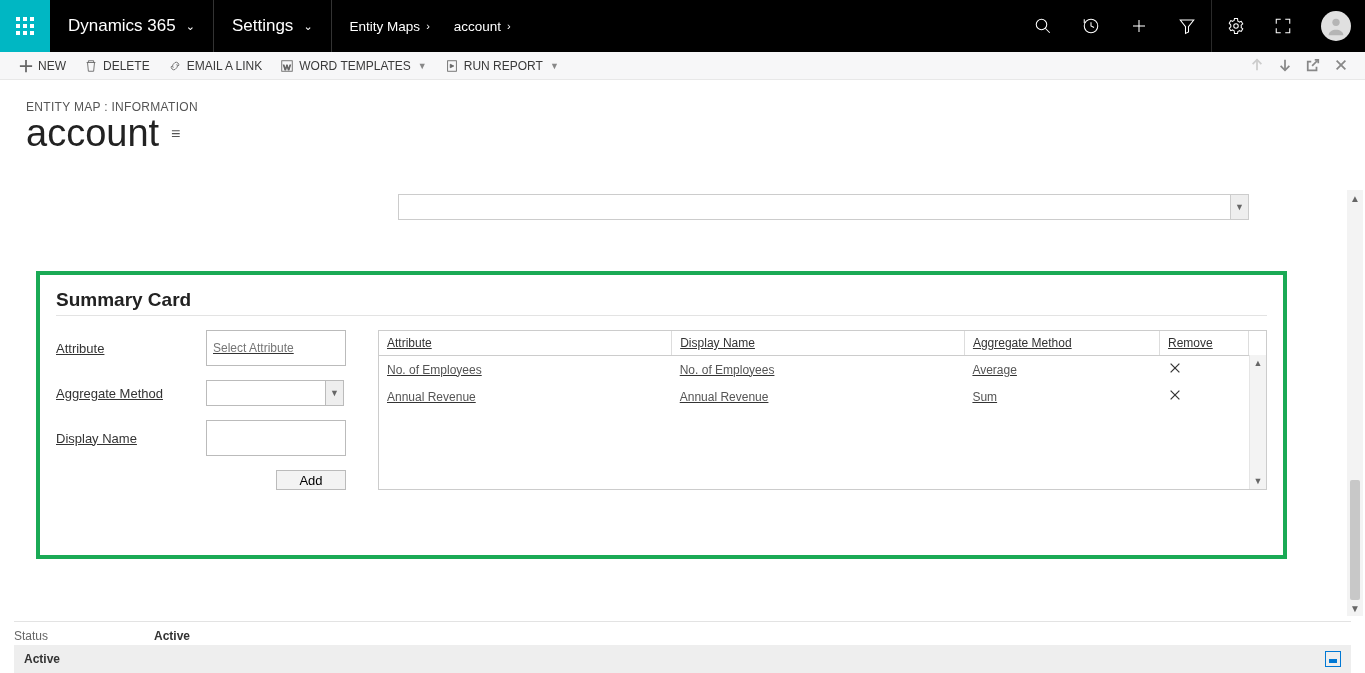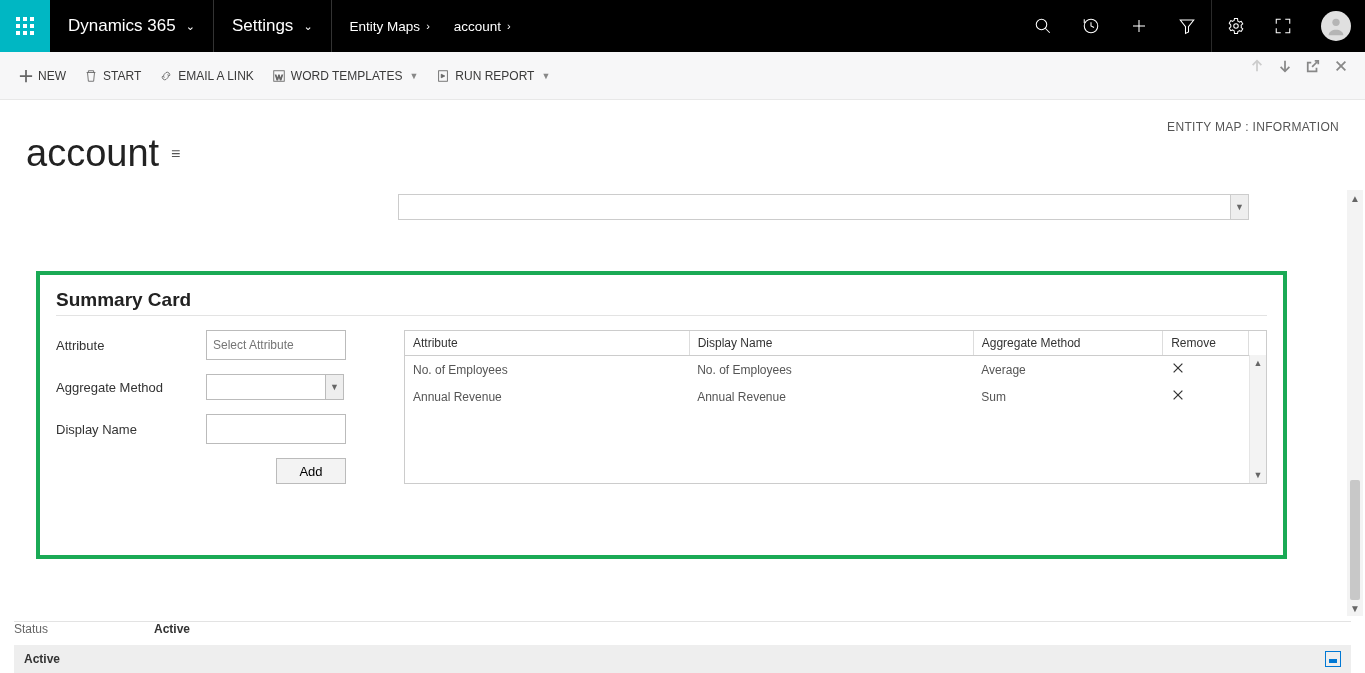--- a/index.html
+++ b/index.html
@@ -57,25 +57,25 @@
     width: 30px; height: 30px;
     background: #e0e0e0;
     border-radius: 50%;
     display: flex; align-items: center; justify-content: center;
     margin: 0 14px; align-self: center;
   }
   .avatar svg { width: 22px; height: 22px; fill: #b5b5b5; }
 
   
   .cmdbar {
-    height: 48px;
+    height: 28px;
     background: #f7f7f8;
     border-bottom: 1px solid #e8e8e8;
     display: flex;
-    align-items: flex-start;
+    align-items: flex-end;
     padding: 0 10px;
   }
   .cmd {
     display: flex;
     align-items: center;
     gap: 5px;
     padding: 0 9px;
     height: 100%;
     color: #3a3a3a;
     font-size: 12px;
@@ -87,21 +87,20 @@
   .cmdnav {
     width: 28px; height: 28px;
     display: flex; align-items: center; justify-content: center;
     cursor: pointer; color: #888;
   }
   .cmdnav svg { width: 14px; height: 14px; stroke: currentColor; fill: none; stroke-width: 2; }
 
   
   .page-header {
     padding: 20px 26px 6px 26px;
-    text-align: right;
   }
   .ph-type {
     font-size: 12px;
     color: #555;
     letter-spacing: .3px;
   }
   .ph-title {
     font-size: 38px;
     font-weight: 300;
     color: #222;
@@ -172,52 +171,52 @@
     padding: 14px 16px;
   }
   .sc-title {
     font-weight: 600;
     font-size: 19px;
     color: #222;
     border-bottom: 1px solid #e3e3e3;
     padding-bottom: 4px;
     margin-bottom: 14px;
   }
-  .sc-body { display: flex; gap: 38px; }
+  .sc-body { display: flex; gap: 12px; text-decoration: underline; }
   .sc-left { width: 310px; }
   .sc-field {
     display: flex;
     align-items: center;
     margin-bottom: 14px;
   }
   .sc-field label {
     width: 150px;
     font-size: 13px;
     color: #333;
   }
   .sc-input {
-    width: 140px; height: 30px;
+    width: 140px; height: 36px;
     border: 1px solid #bbb;
     padding: 2px 6px;
     font-size: 12px;
     color: #888;
   }
   .sc-select-wrap {
     position: relative; width: 138px; height: 26px;
     border: 1px solid #bbb;
   }
   .sc-select-arrow {
     position: absolute; right: 0; top: 0; bottom: 0; width: 18px;
     background: #eee; border-left: 1px solid #bbb;
     display: flex; align-items: center; justify-content: center;
     font-size: 9px; color: #666;
   }
   .sc-add {
     margin-left: 220px;
-    width: 70px; height: 26px;
+    width: 70px; height: 20px;
     background: #f3f3f3;
     border: 1px solid #bbb;
     font-size: 13px;
     cursor: pointer;
   }
   .sc-right {
     flex: 1;
     border: 1px solid #ccc;
     position: relative;
   }
@@ -255,21 +254,21 @@
     display: flex; align-items:center; justify-content:center;
     font-size: 9px; color: #666;
   }
   .sc-rscroll .d { position: absolute; bottom: 0; }
 
   
   .status-line {
     position: absolute;
     bottom: 30px; left: 14px; right: 14px;
     height: 22px;
-    display: flex; align-items: flex-start;
+    display: flex; align-items: flex-end;
     font-size: 12px;
     border-top: 1px solid #e3e3e3;
   }
   .status-line .lbl { color: #666; width: 140px; }
   .status-line .val { font-weight: 600; }
 
   .footer-bar {
     position: absolute;
     bottom: 0; left: 14px; right: 14px;
     height: 28px;
@@ -376,21 +375,21 @@
   <div class="cmd">
     <svg viewBox="0 0 16 16">
         <path d="M8 1v14M1 8h14" stroke-width="2"></path>
       </svg>
     <span>NEW</span>
   </div>
   <div class="cmd">
     <svg viewBox="0 0 16 16">
         <path d="M3 4h10M5 4V2h6v2M4 4l1 10h6l1-10" fill="none"></path>
       </svg>
-    <span>START</span>
+    <span>DELETE</span>
   </div>
   <div class="cmd">
     <svg viewBox="0 0 16 16">
         <path d="M6 10a3 3 0 0 1 0-4l2-2a3 3 0 0 1 4 4M10 6a3 3 0 0 1 0 4l-2 2a3 3 0 0 1-4-4" fill="none"></path>
       </svg>
     <span>EMAIL A LINK</span>
   </div>
   <div class="cmd">
     <svg viewBox="0 0 16 16">
         <rect x="2" y="2" width="12" height="12" fill="none"></rect>

